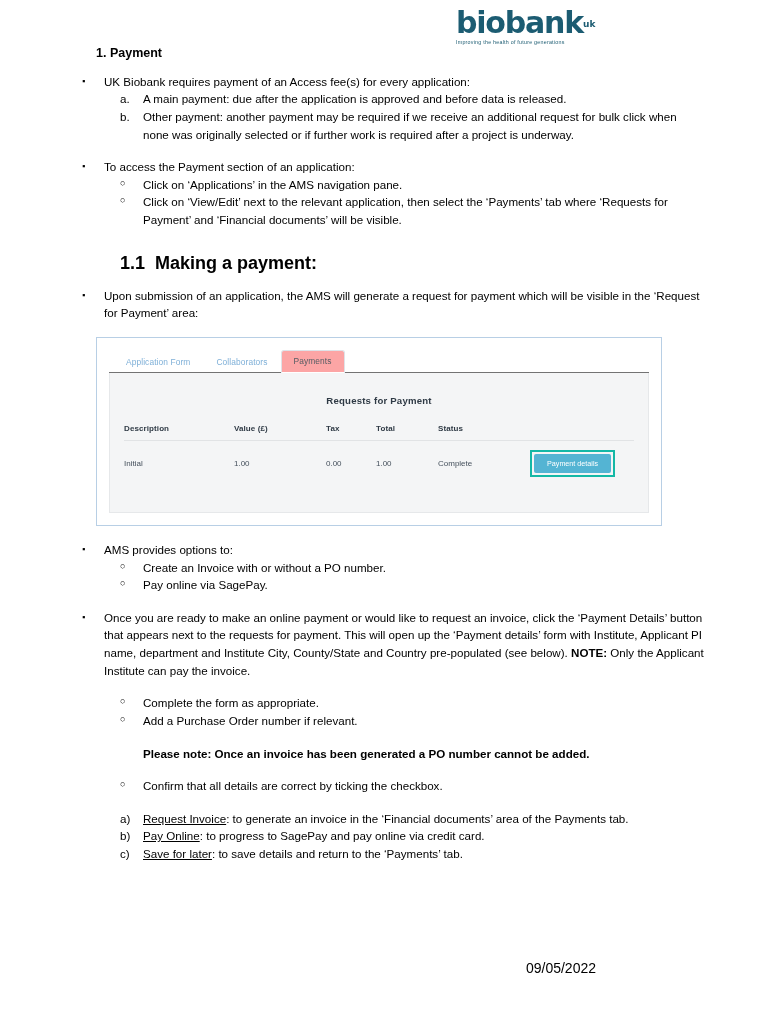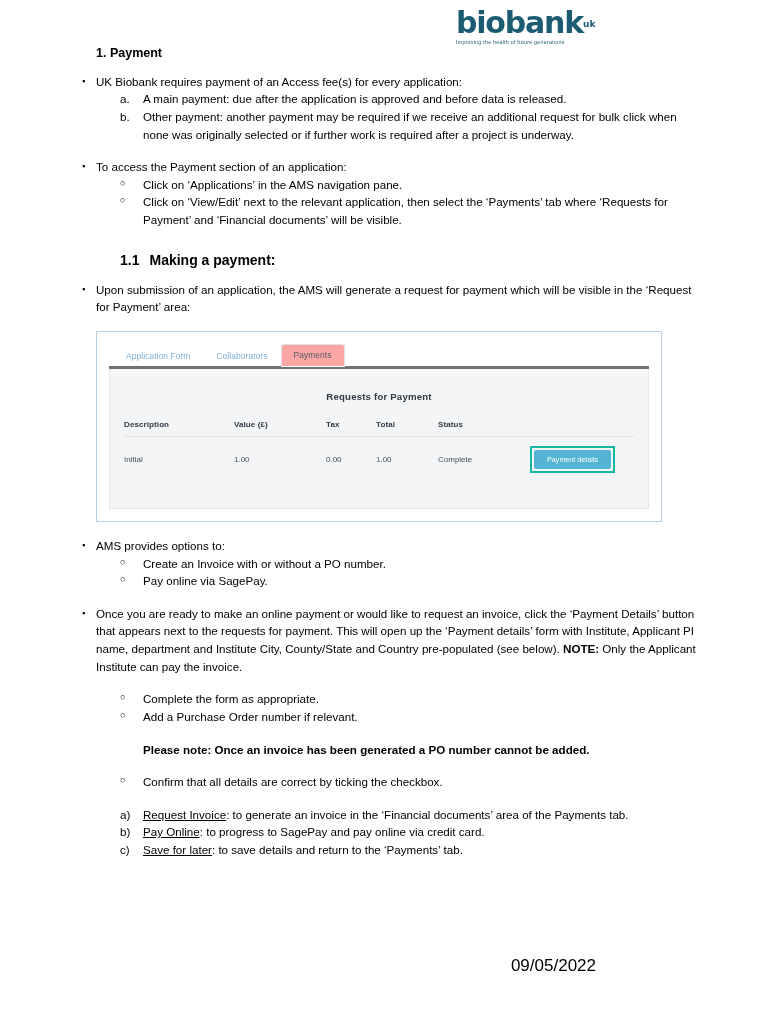--- a/index.html
+++ b/index.html
@@ -67,21 +67,21 @@
   }
 
   h1.sec-title {
     font-size: 12.5px;
     font-weight: bold;
     margin: 0 0 0 96px;
     padding: 0;
     line-height: 1.5;
   }
   h2.sub-title {
-    font-size: 14px;
+    font-size: 18px;
     font-weight: bold;
     margin: 0 0 0 120px;
     padding: 0;
     line-height: 1.5;
   }
   h2.sub-title .num { margin-right: 10px; }
 
   .row {
     display: flex;
     font-size: 11.6px;
@@ -89,21 +89,21 @@
   }
   .row .marker {
     flex: 0 0 auto;
     text-align: left;
   }
   .row .body {
     flex: 1 1 auto;
   }
 
   
-  .lvl1 { margin-left: 82px; margin-right: 66px; }
+  .lvl1 { margin-left: 82px; margin-right: 66px; gap: 8px; }
   .lvl1 .marker { width: 14px; font-size: 9px; line-height: 1.9; }
 
   
   .lvl2 { margin-left: 120px; margin-right: 66px; }
   .lvl2 .marker { width: 23px; }
 
   
   .lvl2o { margin-left: 120px; margin-right: 66px; }
   .lvl2o .marker { width: 23px; font-size: 9px; line-height: 1.6; }
 
@@ -129,21 +129,21 @@
     margin: 0 0 0 96px;
     width: 566px;
     border: 1px solid #b8cfe5;
     background: #ffffff;
     box-sizing: border-box;
     padding: 10px 12px 12px 12px;
   }
   .shot-tabs {
     display: flex;
     align-items: flex-end;
-    border-bottom: 3px solid #737373;
+    border-bottom: 1px solid #737373;
     height: 24px;
     padding-left: 4px;
   }
   .shot-tab {
     font-size: 8.4px;
     color: #7fb0d8;
     padding: 5px 12px 6px 12px;
     letter-spacing: 0.1px;
     white-space: nowrap;
     background: transparent;
@@ -220,21 +220,21 @@
     border-radius: 2px;
     line-height: 1;
     white-space: nowrap;
   }
 
   
   .footer-date {
     position: absolute;
     right: 66px;
     bottom: 48px;
-    font-size: 17px;
+    font-size: 14px;
   }
 </style>
 </head>
 <body>
 
 <div class="page">
 
   <div class="logo-block">
     <div>
       <span class="logo-wordmark">biobank</span><span class="logo-sup">uk</span>

